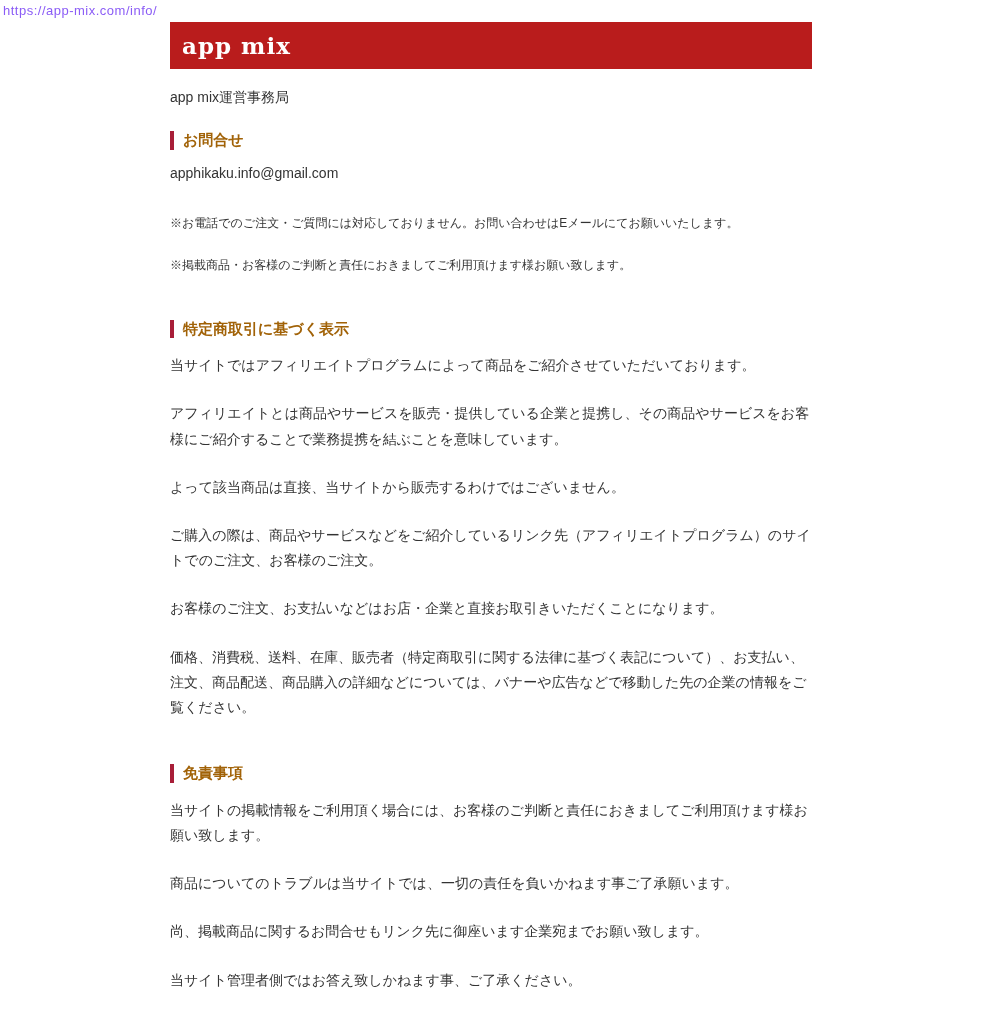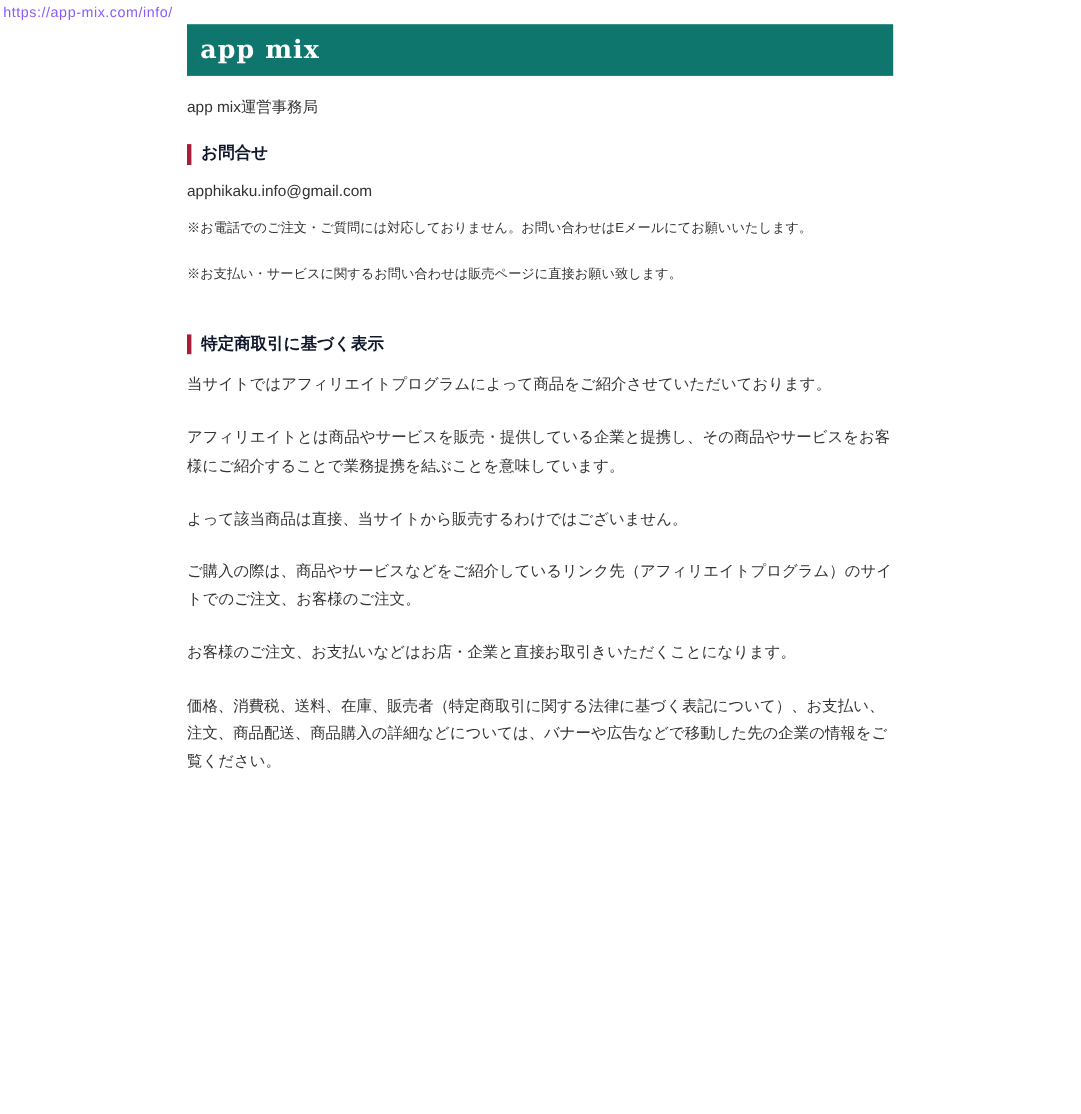--- a/index.html
+++ b/index.html
@@ -17,21 +17,21 @@
     letter-spacing: 0.5px;
   }
 
   .container {
     width: 642px;
     margin-left: 170px;
   }
 
   .site-header {
     margin-top: 4px;
-    background: #0f766e;
+    background: #b91c1c;
     height: 47px;
     display: flex;
     align-items: center;
     padding-left: 12px;
   }
   .site-header h1 {
     font-family: "DejaVu Serif", serif;
     font-weight: bold;
     font-size: 23px;
     color: #ffffff;
@@ -42,30 +42,30 @@
     margin-top: 20px;
     font-size: 14px;
   }
 
   section { margin-top: 24px; }
   section.spaced { margin-top: 44px; }
 
   .sec-heading {
     font-size: 15px;
     font-weight: bold;
-    color: #0f172a;
+    color: #a16207;
     border-left: 4px solid #a81e38;
     padding-left: 9px;
     line-height: 1.25;
     margin-bottom: 15px;
   }
 
   .email {
     font-size: 14px;
-    margin-bottom: 16px;
+    margin-bottom: 32px;
   }
 
   .note {
     font-size: 12px;
     line-height: 1.7;
     margin-bottom: 22px;
   }
 
   .para {
     font-size: 14px;
@@ -84,27 +84,34 @@
   <header class="site-header">
     <h1>app mix</h1>
   </header>
 
   <p class="operator">app mix運営事務局</p>
 
   <section>
     <h2 class="sec-heading">お問合せ</h2>
     <p class="email">apphikaku.info@gmail.com</p>
     <p class="note">※お電話でのご注文・ご質問には対応しておりません。お問い合わせはEメールにてお願いいたします。</p>
-    <p class="note">※お支払い・サービスに関するお問い合わせは販売ページに直接お願い致します。</p>
+    <p class="note">※掲載商品・お客様のご判断と責任におきましてご利用頂けます様お願い致します。</p>
   </section>
 
   <section class="spaced">
     <h2 class="sec-heading">特定商取引に基づく表示</h2>
     <p class="para">当サイトではアフィリエイトプログラムによって商品をご紹介させていただいております。</p>
     <p class="para">アフィリエイトとは商品やサービスを販売・提供している企業と提携し、その商品やサービスをお客様にご紹介することで業務提携を結ぶことを意味しています。</p>
     <p class="para">よって該当商品は直接、当サイトから販売するわけではございません。</p>
     <p class="para">ご購入の際は、商品やサービスなどをご紹介しているリンク先（アフィリエイトプログラム）のサイトでのご注文、お客様のご注文。</p>
     <p class="para">お客様のご注文、お支払いなどはお店・企業と直接お取引きいただくことになります。</p>
     <p class="para">価格、消費税、送料、在庫、販売者（特定商取引に関する法律に基づく表記について）、お支払い、注文、商品配送、商品購入の詳細などについては、バナーや広告などで移動した先の企業の情報をご覧ください。</p>
   </section>
 
+  <section class="spaced">
+    <h2 class="sec-heading">免責事項</h2>
+    <p class="para">当サイトの掲載情報をご利用頂く場合には、お客様のご判断と責任におきましてご利用頂けます様お願い致します。</p>
+    <p class="para">商品についてのトラブルは当サイトでは、一切の責任を負いかねます事ご了承願います。</p>
+    <p class="para">尚、掲載商品に関するお問合せもリンク先に御座います企業宛までお願い致します。</p>
+    <p class="para">当サイト管理者側ではお答え致しかねます事、ご了承ください。</p>
+  </section>
 
 </div>
 
 </body></html>

